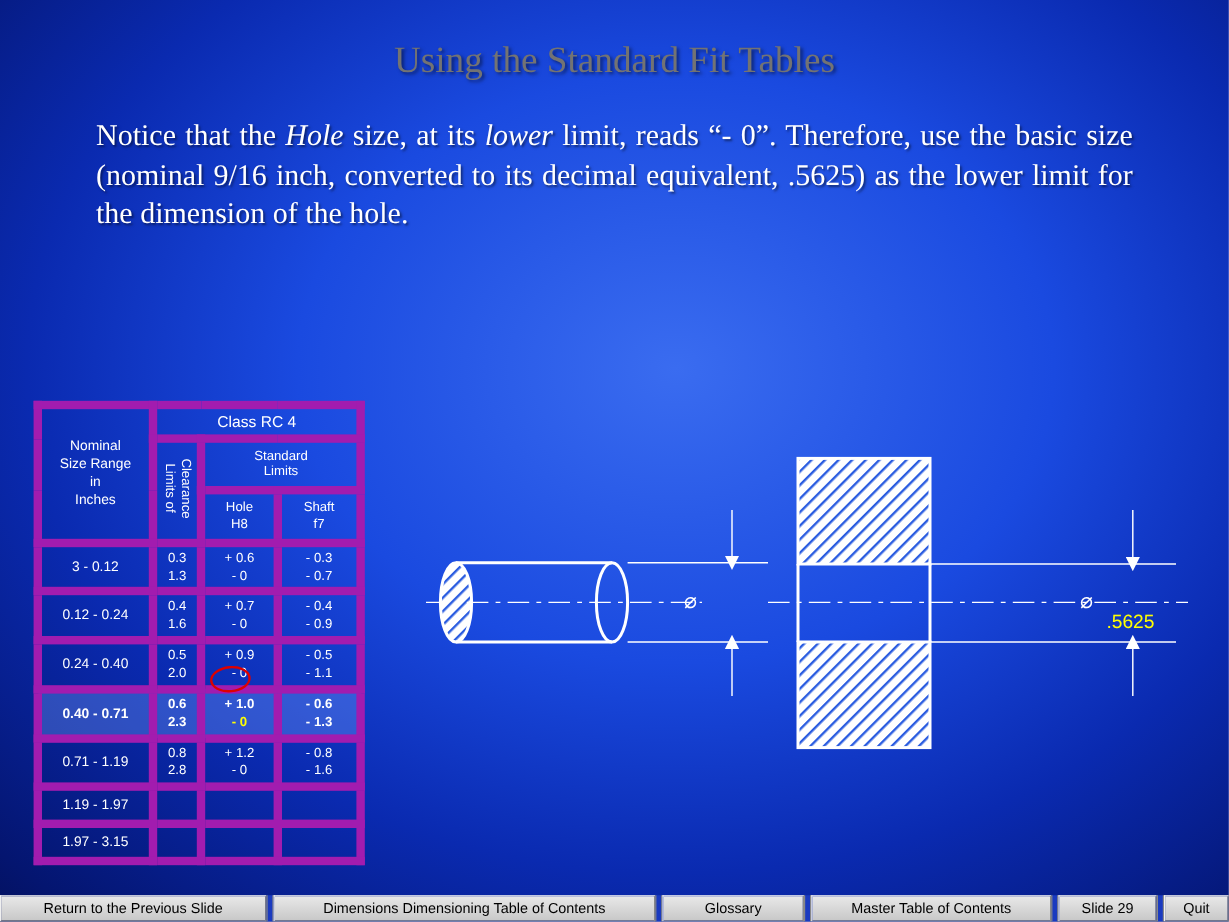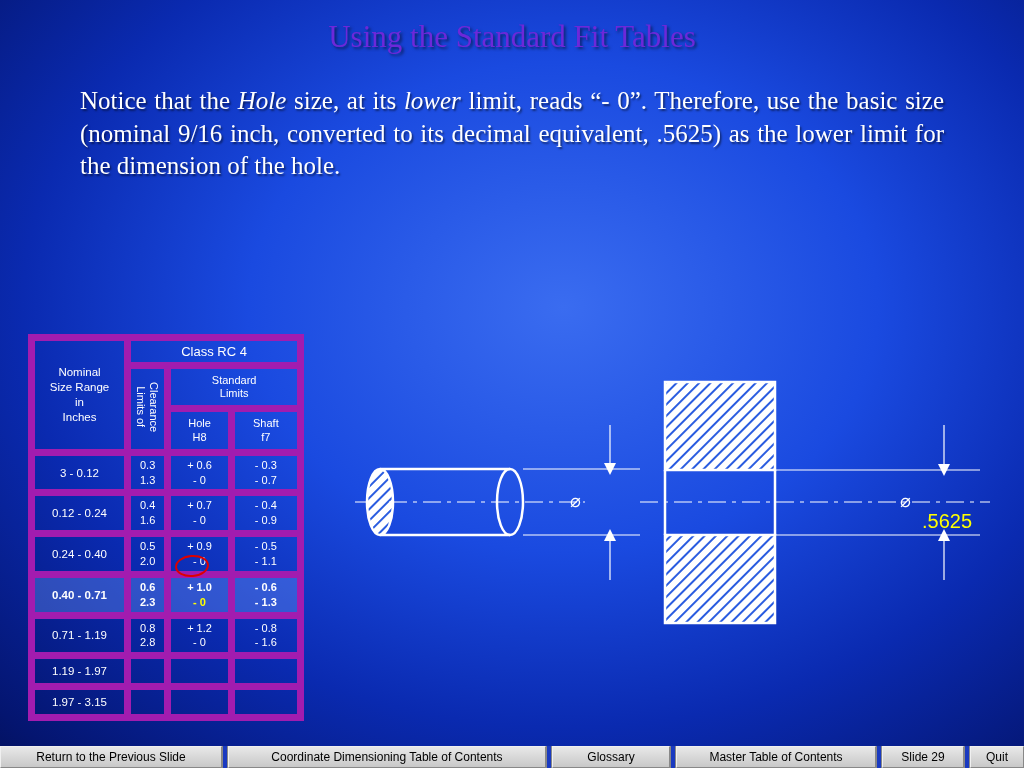--- a/index.html
+++ b/index.html
@@ -2,21 +2,21 @@
 <html><head>
 <meta charset="utf-8">
 <style>
 * { margin: 0; padding: 0; box-sizing: border-box; }
 body {
   width: 1024px; height: 768px;
   font-family: 'Times New Roman', serif;
   background: radial-gradient(ellipse 900px 700px at 55% 40%, #3a6cf0 0%, #1a4ae0 35%, #0a2ab0 60%, #041570 85%, #020a40 100%);
   position: relative; overflow: hidden;
 }
-.title { text-align: center; color: #6d28d9; font-size: 31px; padding-top: 17px; text-shadow: 2px 2px 3px rgba(0,0,0,0.5); line-height: 1.3; }
+.title { text-align: center; color: #737373; font-size: 31px; padding-top: 30px; text-shadow: 2px 2px 3px rgba(0,0,0,0.5); line-height: 1.3; }
 .body-text { color: #fff; font-size: 25px; text-align: justify; padding: 28px 80px 0; text-shadow: 1.5px 1.5px 2px rgba(0,0,0,0.5); line-height: 1.3; }
 .body-text .italic { font-style: italic; }
 
 
 .fit-table { position: absolute; left: 28px; top: 334px; width: 276px; font-family: Arial, sans-serif; color: #fff; font-size: 12px; }
 .fit-table table { border-collapse: collapse; width: 100%; }
 .fit-table td, .fit-table th { border: 7px solid #a21caf; padding: 3px 4px; text-align: center; font-weight: normal; }
 .fit-table .nominal-col { width: 96px; font-size: 11.5px; line-height: 1.3; }
 .fit-table .limits-col { width: 28px; }
 .fit-table .limits-col span { writing-mode: vertical-rl; transform: rotate(180deg); display: inline-block; font-size: 11px; line-height: 1.15;}
@@ -24,21 +24,21 @@
 .fit-table .sub-header { font-size: 11px; line-height: 1.2; padding: 5px 2px; }
 .fit-table .data-cell { font-size: 11px; line-height: 1.35; padding: 2px 0; }
 .fit-table .range-cell { font-size: 11.5px; padding: 6px 0; }
 .fit-table .highlight-row td { background: rgba(120,160,255,0.35); font-weight: bold; }
 .red-ellipse { position: absolute; left: 175px; top: 555px; width: 34px; height: 22px; border: 2.5px solid #d00; border-radius: 50%; transform: rotate(-5deg); }
 .highlight-row .hole-val { color: #ffff00; }
 
 
 .diagram { position: absolute; left: 360px; top: 370px; width: 650px; height: 300px; }
 .diagram svg { overflow: visible; }
-.dia-label { position: absolute; font-family: Arial, sans-serif; font-size: 20px; color: #ffff00; }
+.dia-label { position: absolute; font-family: Arial, sans-serif; font-size: 16px; color: #ffff00; }
 
 
 .footer { position: absolute; bottom: 0; left: 0; width: 1024px; height: 22px; display: flex; margin-top: 30px; }
 .footer-btn { font-family: Arial, sans-serif; font-size: 12px; background: linear-gradient(#e8e8e8, #c8c8c8); border: 1px solid #888; border-top-color:#f0f0f0; border-left-color:#f0f0f0; display: flex; align-items: center; justify-content: center; cursor: pointer; color: #000; }
 .footer-sep { width: 6px; background: #1a3ac0; border-left:1px solid #888; border-right:1px solid #888;}
 </style>
 </head>
 <body>
 
 <div class="title">
@@ -161,21 +161,21 @@
     <line x1="584" y1="210" x2="584" y2="165" stroke="#fff" stroke-width="1.2" marker-end="url(#arrow)"></line>
   </g>
   <text x="540" y="137" fill="#fff" font-family="Arial" font-size="18">⌀</text>
 </svg>
 <div class="dia-label" style="left:562px; top:140px;">.5625</div>
 </div>
 
 <div class="footer">
   <div class="footer-btn" style="width:222px">Return to the Previous Slide</div>
   <div class="footer-sep"></div>
-  <div class="footer-btn" style="width:318px">Coordinate Dimensioning Table of Contents</div>
+  <div class="footer-btn" style="width:318px">Dimensions Dimensioning Table of Contents</div>
   <div class="footer-sep"></div>
   <div class="footer-btn" style="width:118px">Glossary</div>
   <div class="footer-sep"></div>
   <div class="footer-btn" style="width:200px">Master Table of Contents</div>
   <div class="footer-sep"></div>
   <div class="footer-btn" style="width:82px">Slide 29</div>
   <div class="footer-sep"></div>
   <div class="footer-btn" style="flex:1">Quit</div>
 </div>
 

